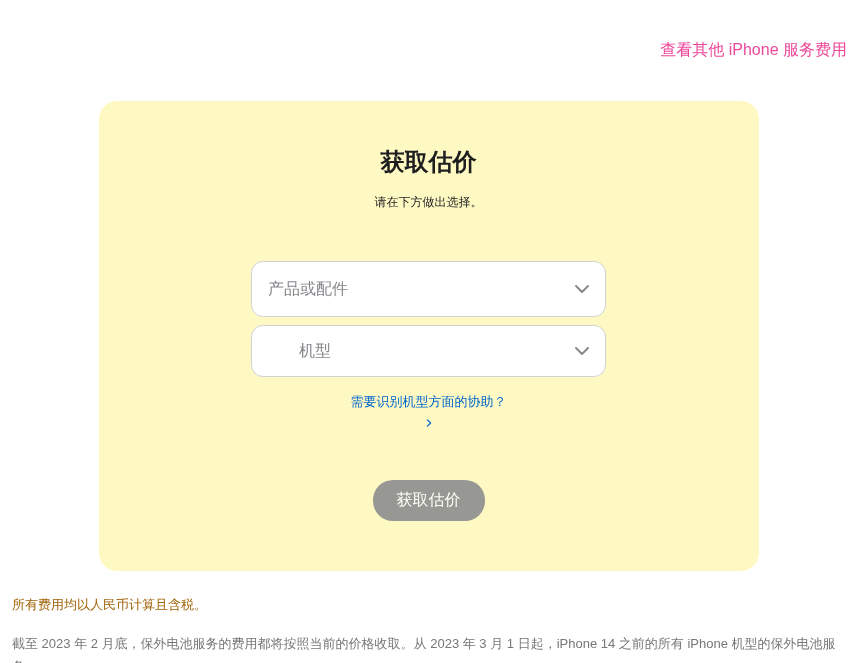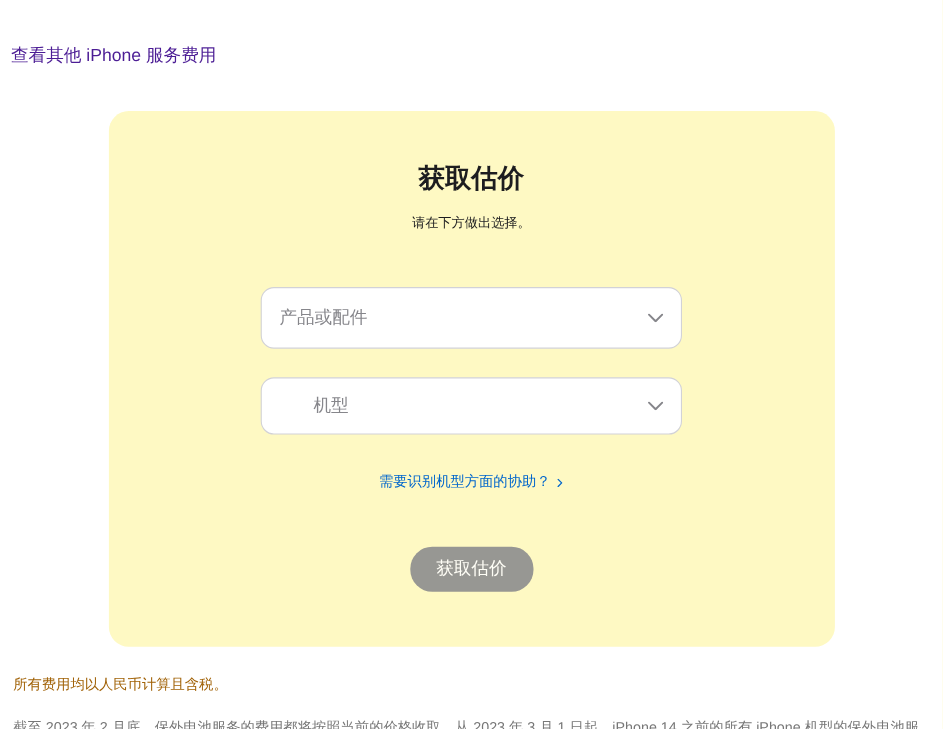--- a/index.html
+++ b/index.html
@@ -11,22 +11,22 @@
       font-family: -apple-system, BlinkMacSystemFont, "Segoe UI", "PingFang SC", "Microsoft YaHei", sans-serif;
       background: #fff;
       width: 857px;
       height: 663px;
       overflow: hidden;
     }
     .container {
       padding: 40px 10px 20px 10px;
     }
     .top-link {
-      text-align: left;
-      color: #4c1d95;
+      text-align: right;
+      color: #ec4899;
       font-size: 16px;
       margin-bottom: 40px;
       cursor: pointer;
     }
     .card {
       background: #fef9c3;
       border-radius: 18px;
       width: 660px;
       margin: 0 auto;
       padding: 45px 40px 50px 40px;
@@ -38,22 +38,22 @@
       color: #1d1d1f;
       margin-bottom: 16px;
     }
     .card-subtitle {
       font-size: 12px;
       color: #1d1d1f;
       margin-bottom: 50px;
     }
     .select-wrapper {
       position: relative;
-      width: 383px;
-      margin: 0 auto 26px auto;
+      width: 355px;
+      margin: 0 auto 8px auto;
     }
     .select-field {
       width: 100%;
       height: 56px;
       background: #fff;
       border: 1px solid #d2d2d7;
       border-radius: 12px;
       padding: 0 16px;
       font-size: 16px;
       color: #86868b;
@@ -74,20 +74,21 @@
     }
     .help-link {
       color: #0066cc;
       font-size: 13px;
       margin-top: 8px;
       margin-bottom: 50px;
       cursor: pointer;
       display: inline-flex;
       align-items: center;
       gap: 4px;
+      flex-direction: column;
     }
     .help-link .chevron-right svg {
       width: 8px;
       height: 8px;
     }
     .submit-button {
       background: #86868b;
       color: #fff;
       border: none;
       border-radius: 20px;

